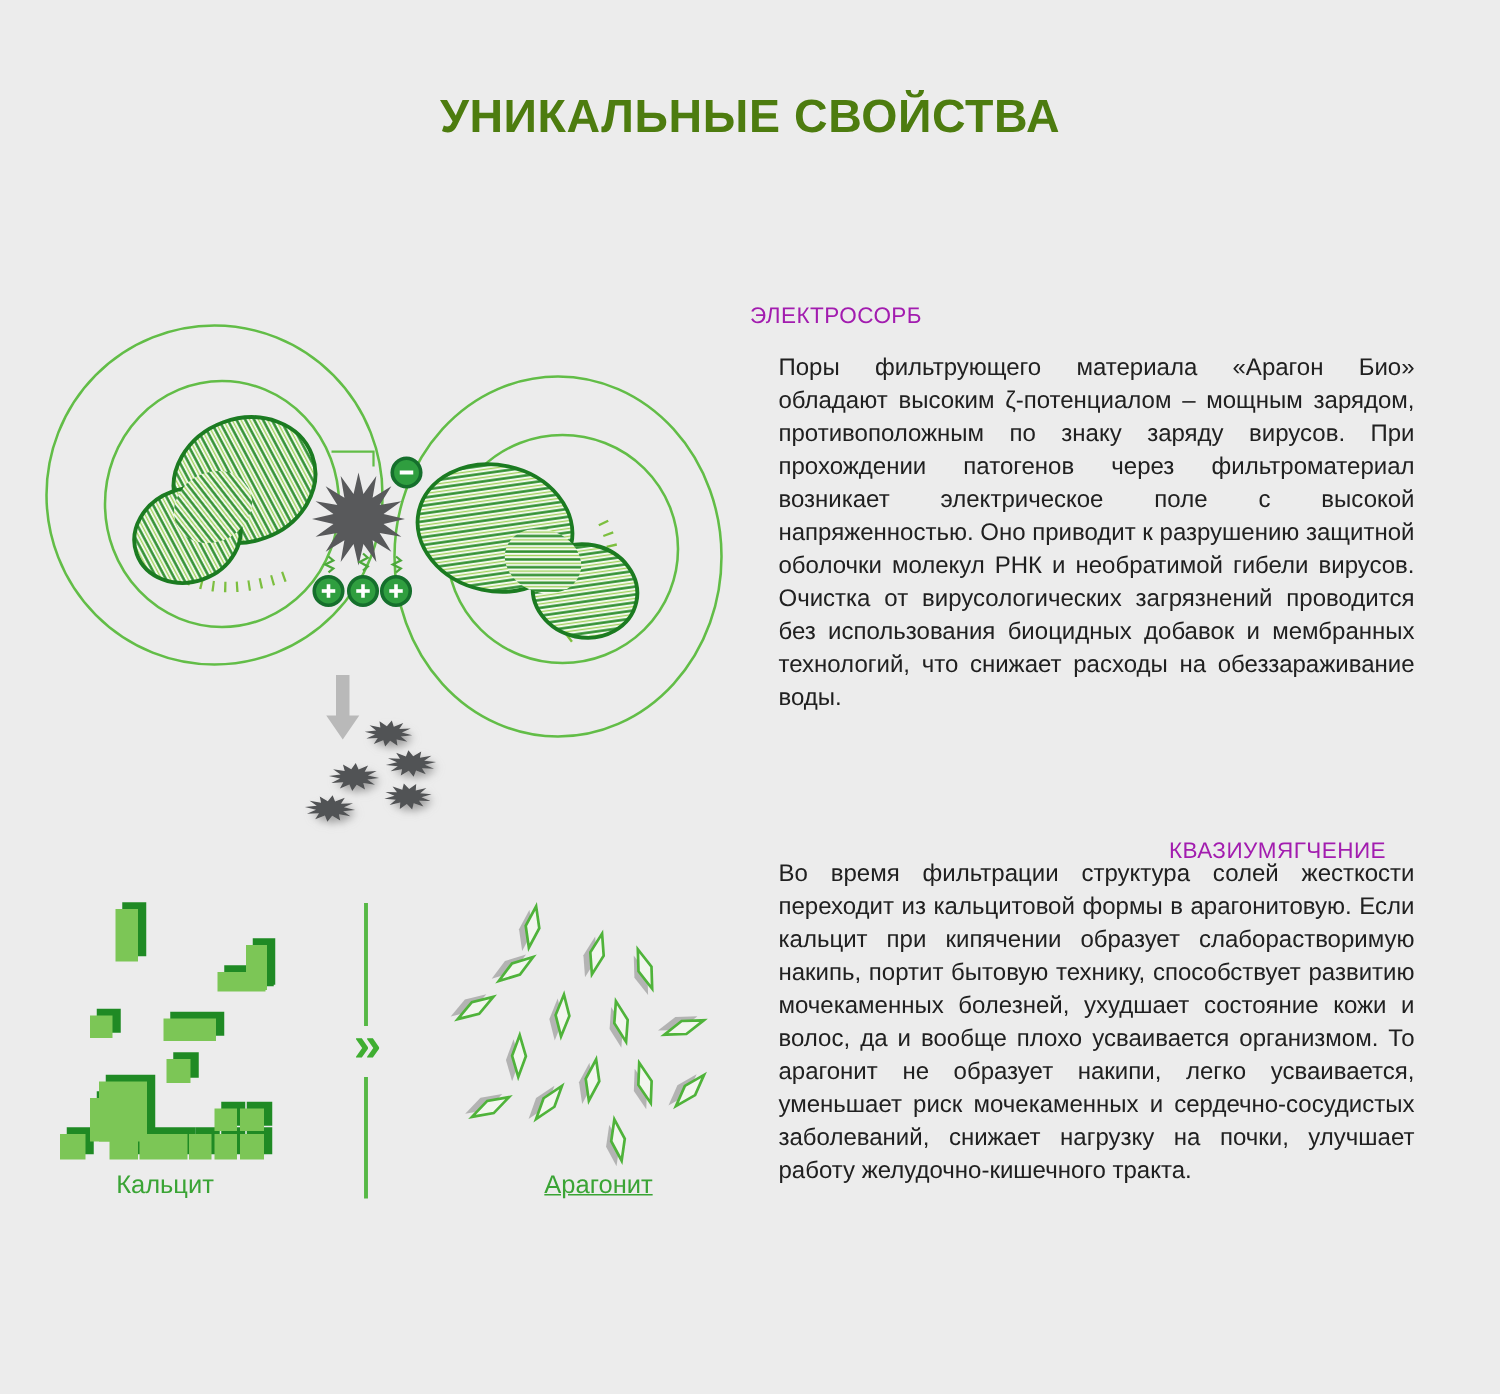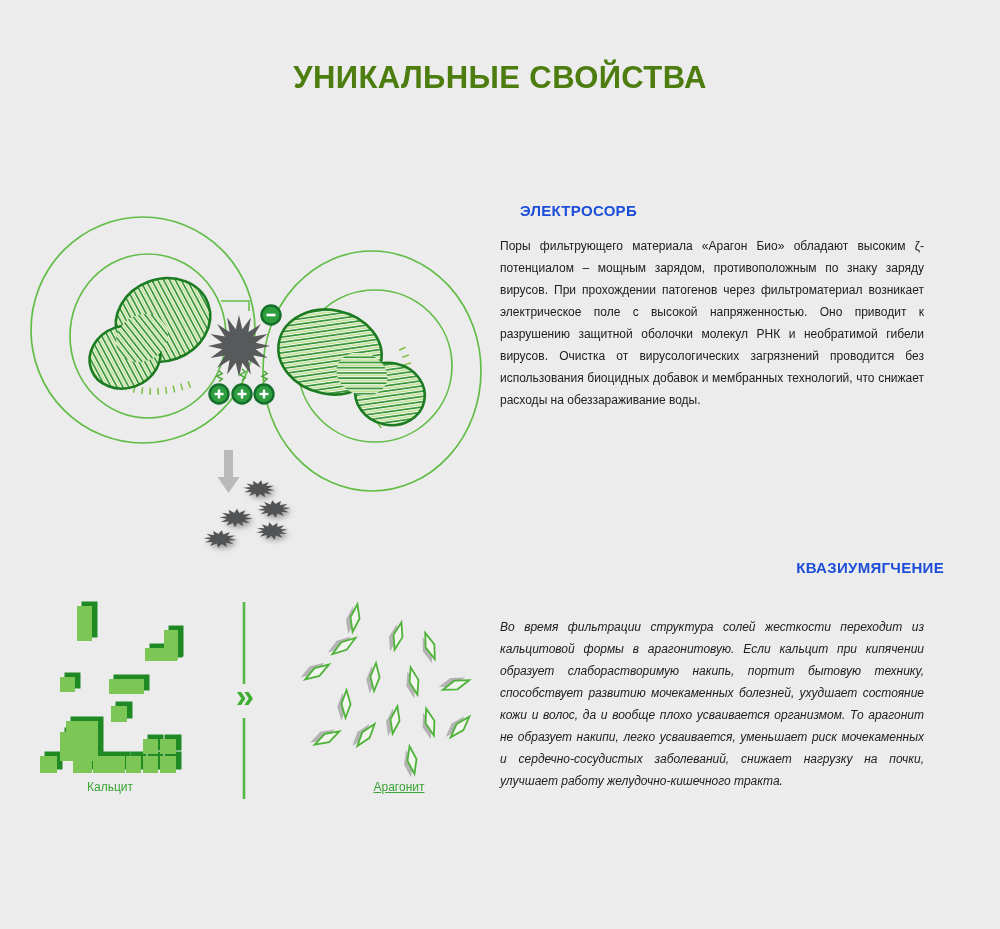--- a/index.html
+++ b/index.html
@@ -9,33 +9,33 @@
     font-family:"Liberation Sans","DejaVu Sans",sans-serif;
     color:#1f1f1f;
   }
   .page-title{
     position:absolute;left:0;top:60px;width:1000px;
     text-align:center;font-size:31px;font-weight:bold;color:#4d7c0f;
     letter-spacing:.4px;
   }
   .text-col{position:absolute;left:500px;width:424px;}
   .sec-heading{
-    font-size:15px;font-weight:bold;color:#1d4ed8;letter-spacing:.3px;margin-left:20px;
+    font-size:15px;font-weight:normal;color:#a21caf;letter-spacing:.3px;
   }
   .sec-body{
-    font-size:12px;line-height:22px;text-align:justify;color:#202020;
+    font-size:16px;line-height:22px;text-align:justify;color:#202020;margin-left:19px;
   }
   #h1{top:202px;} #b1{top:235px;}
-  #h2{top:559px;text-align:right;} #b2{top:616px;font-style:italic;}
+  #h2{top:559px;text-align:right;} #b2{top:572px;}
   .fig{position:absolute;}
   #fig1{left:20px;top:185px;width:470px;height:375px;}
   #fig2{left:30px;top:590px;width:450px;height:225px;}
   .diagram-label{
     position:absolute;width:110px;text-align:center;
-    font-size:12px;color:#3aa435;
+    font-size:17px;color:#3aa435;
   }
   #label-calcite{left:55px;top:780px;}
   #label-aragonite{left:344px;top:780px;text-decoration:underline;}
   #transform-chevron{
     position:absolute;left:230px;top:678px;width:30px;
     font-size:33px;font-weight:bold;color:#3fae31;text-align:center;
     line-height:36px;
   }
 </style>
 </head>

